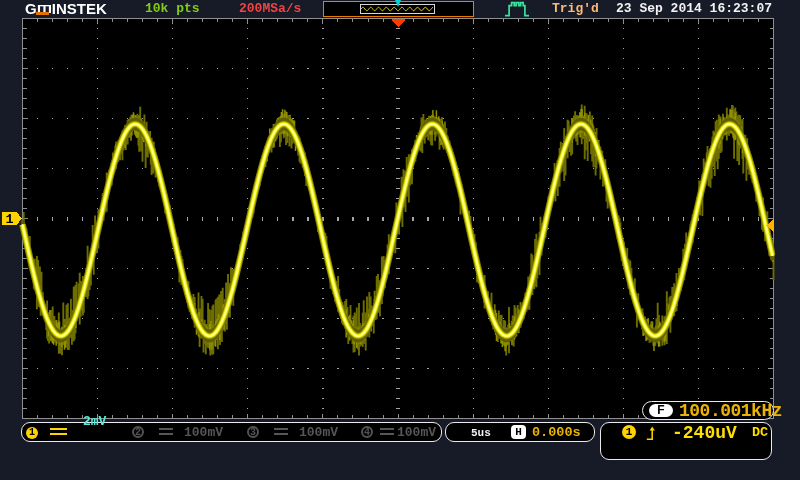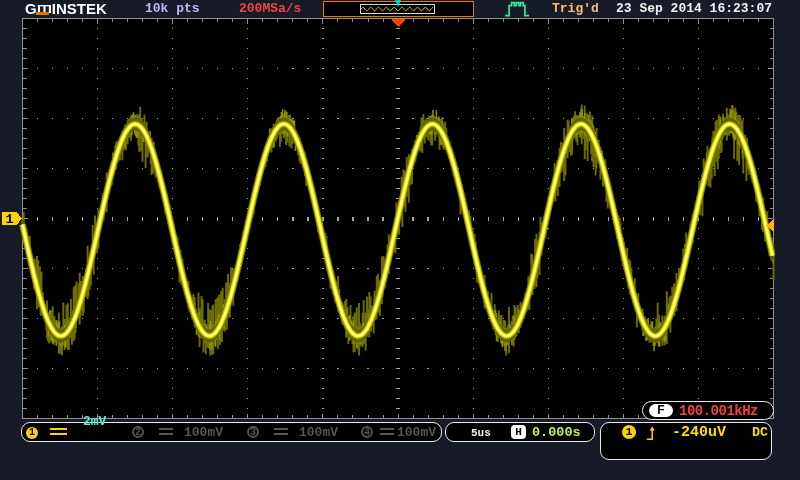--- a/index.html
+++ b/index.html
@@ -29,21 +29,21 @@
 </g>
 <path d="M390.8,18.7 H406.2 L398.5,27.2 Z" fill="#ff3c00"></path>
 <path d="M773.6,219.3 V231.7 L766.2,225.5 Z" fill="#ffb300"></path>
 <path d="M2,212.2 H16.8 L21.6,218.5 L16.8,224.8 H2 Z" fill="#ffd300"></path>
 <text x="9.5" y="223.2" font-family="Liberation Mono, monospace" font-size="13.5" font-weight="bold" fill="#000" text-anchor="middle">1</text>
 </svg>
 
 <div style="position:absolute;left:0;top:0;width:800px;height:17.6px;background:#161b27"></div>
 <div style="position:absolute;left:25px;top:0px;height:17px;font-family:'Liberation Sans',sans-serif;font-weight:bold;color:#fff;font-size:15px;letter-spacing:0px;line-height:17px">G<span style="display:inline-block;transform:rotate(180deg) scaleY(0.78);position:relative;top:0.5px">Ш</span>INSTEK</div>
 <div style="position:absolute;left:36px;top:11.5px;width:13px;height:3.5px;background:#e57200"></div>
-<div class="t" style="left:145px;top:2px;color:#c4b5fd">10k pts</div>
+<div class="t" style="left:145px;top:2px;color:#84cc16">10k pts</div>
 <div class="t" style="left:239px;top:2px;color:#ef4444">200MSa/s</div>
 <div style="position:absolute;left:323px;top:0.5px;width:151px;height:16px;border:1.5px solid #e87c00;background:#000"></div>
 <div style="position:absolute;left:360px;top:4px;width:75px;height:10px;border:1px solid #d8d8d8;background:#000">
 <svg width="73" height="8" viewBox="0 0 73 8" style="position:absolute;left:0;top:0">
       <path d="M0.0,4.00 L0.8,2.98 L1.6,2.37 L2.4,2.41 L3.2,3.09 L4.0,4.14 L4.8,5.13 L5.6,5.67 L6.4,5.54 L7.2,4.79 L8.0,3.73 L8.8,2.77 L9.6,2.31 L10.4,2.53 L11.2,3.33 L12.0,4.41 L12.8,5.32 L13.6,5.70 L14.4,5.40 L15.2,4.54 L16.0,3.46 L16.8,2.60 L17.6,2.30 L18.4,2.68 L19.2,3.59 L20.0,4.67 L20.8,5.47 L21.6,5.69 L22.4,5.23 L23.2,4.27 L24.0,3.21 L24.8,2.46 L25.6,2.33 L26.4,2.87 L27.2,3.86 L28.0,4.91 L28.8,5.59 L29.6,5.63 L30.4,5.02 L31.2,4.00 L32.0,2.98 L32.8,2.37 L33.6,2.41 L34.4,3.09 L35.2,4.14 L36.0,5.13 L36.8,5.67 L37.6,5.54 L38.4,4.79 L39.2,3.73 L40.0,2.77 L40.8,2.31 L41.6,2.53 L42.4,3.33 L43.2,4.41 L44.0,5.32 L44.8,5.70 L45.6,5.40 L46.4,4.54 L47.2,3.46 L48.0,2.60 L48.8,2.30 L49.6,2.68 L50.4,3.59 L51.2,4.67 L52.0,5.47 L52.8,5.69 L53.6,5.23 L54.4,4.27 L55.2,3.21 L56.0,2.46 L56.8,2.33 L57.6,2.87 L58.4,3.86 L59.2,4.91 L60.0,5.59 L60.8,5.63 L61.6,5.02 L62.4,4.00 L63.2,2.98 L64.0,2.37 L64.8,2.41 L65.6,3.09 L66.4,4.14 L67.2,5.13 L68.0,5.67 L68.8,5.54 L69.6,4.79 L70.4,3.73 L71.2,2.77 L72.0,2.31" stroke="#e8d200" stroke-width="1" fill="none"></path>
     </svg>
 </div>
 <div style="position:absolute;left:394.5px;top:0px;width:0;height:0;border-left:3.5px solid transparent;border-right:3.5px solid transparent;border-top:7px solid #00d4d4"></div>
 <svg width="26" height="16" viewBox="0 0 26 16" style="position:absolute;left:504px;top:1px">
 <path d="M1,14.6 H5.1 V4.6 H7.6 V1.7 H10.2 V4.6 H12.1 V1.7 H14.7 V4.6 H16.6 V1.7 H19.2 V4.6 H20.9 V14.6 H25" stroke="#36e69c" stroke-width="1.7" fill="none"></path>
@@ -77,25 +77,25 @@
 <div class="t" style="left:361px;top:425px"><span class="badge" style="border:2px solid #525252;color:#525252;width:12px;height:12px;line-height:9px;font-size:10px">4</span></div>
 <div style="position:absolute;left:380px;top:427.5px;width:14px;height:9px">
   <div style="position:absolute;left:0;top:0;width:14px;height:2.6px;background:#565656"></div>
   <div style="position:absolute;left:0;top:5px;width:14px;height:2.6px;background:#565656"></div>
 </div>
 <div class="t" style="left:397px;top:425.5px;color:#565656">100mV</div>
 
 <div class="box" style="left:445px;top:422px;width:150px;height:19.5px"></div>
 <div class="t" style="left:471px;top:425.5px;color:#f2f2f2;font-size:11px">5us</div>
 <div style="position:absolute;left:511px;top:424.5px;width:15px;height:14px;background:#fff;border-radius:4px;color:#000;font-size:11px;line-height:14px;text-align:center">H</div>
-<div class="t" style="left:532px;top:425.5px;color:#bef264;font-size:13.5px">0.000s</div>
+<div class="t" style="left:532px;top:425.5px;color:#eab308;font-size:13.5px">0.000s</div>
 
 <div class="box" style="left:642px;top:400.5px;width:132px;height:19.5px;border-radius:10px"></div>
 <div style="position:absolute;left:649px;top:403.5px;width:24px;height:13.5px;background:#fff;border-radius:7px;color:#000;font-size:12px;line-height:13.5px;text-align:center;font-family:'Liberation Sans',sans-serif;font-weight:bold">F</div>
-<div class="t" style="left:679px;top:404px;color:#ef4444;font-size:14px;letter-spacing:-0.5px">100.001kHz</div>
+<div class="t" style="left:679px;top:404px;color:#eab308;font-size:18px;letter-spacing:-0.5px">100.001kHz</div>
 
 <div class="box" style="left:600px;top:421.5px;width:172px;height:38px"></div>
 <div class="t" style="left:622px;top:425px"><span class="badge" style="background:#ffd300;color:#000;width:14px;height:14px;line-height:14.5px;font-size:11.5px">1</span></div>
 <svg width="14" height="15" viewBox="0 0 14 15" style="position:absolute;left:646px;top:426px">
 <path d="M0.8,13.2 H6.2 V3.5" stroke="#ffd300" stroke-width="1.5" fill="none"></path>
 <path d="M3.6,4.6 L8.8,4.6 L6.2,0.6 Z" fill="#ffd300"></path>
 </svg>
-<div class="t" style="left:672px;top:425.5px;color:#ffdf00;font-size:15px">-240uV</div>
+<div class="t" style="left:672px;top:425.5px;color:#ffdf00;font-size:18px">-240uV</div>
 <div class="t" style="left:752px;top:425.5px;color:#ffdf00;font-size:13.5px">DC</div>
 </body></html>

